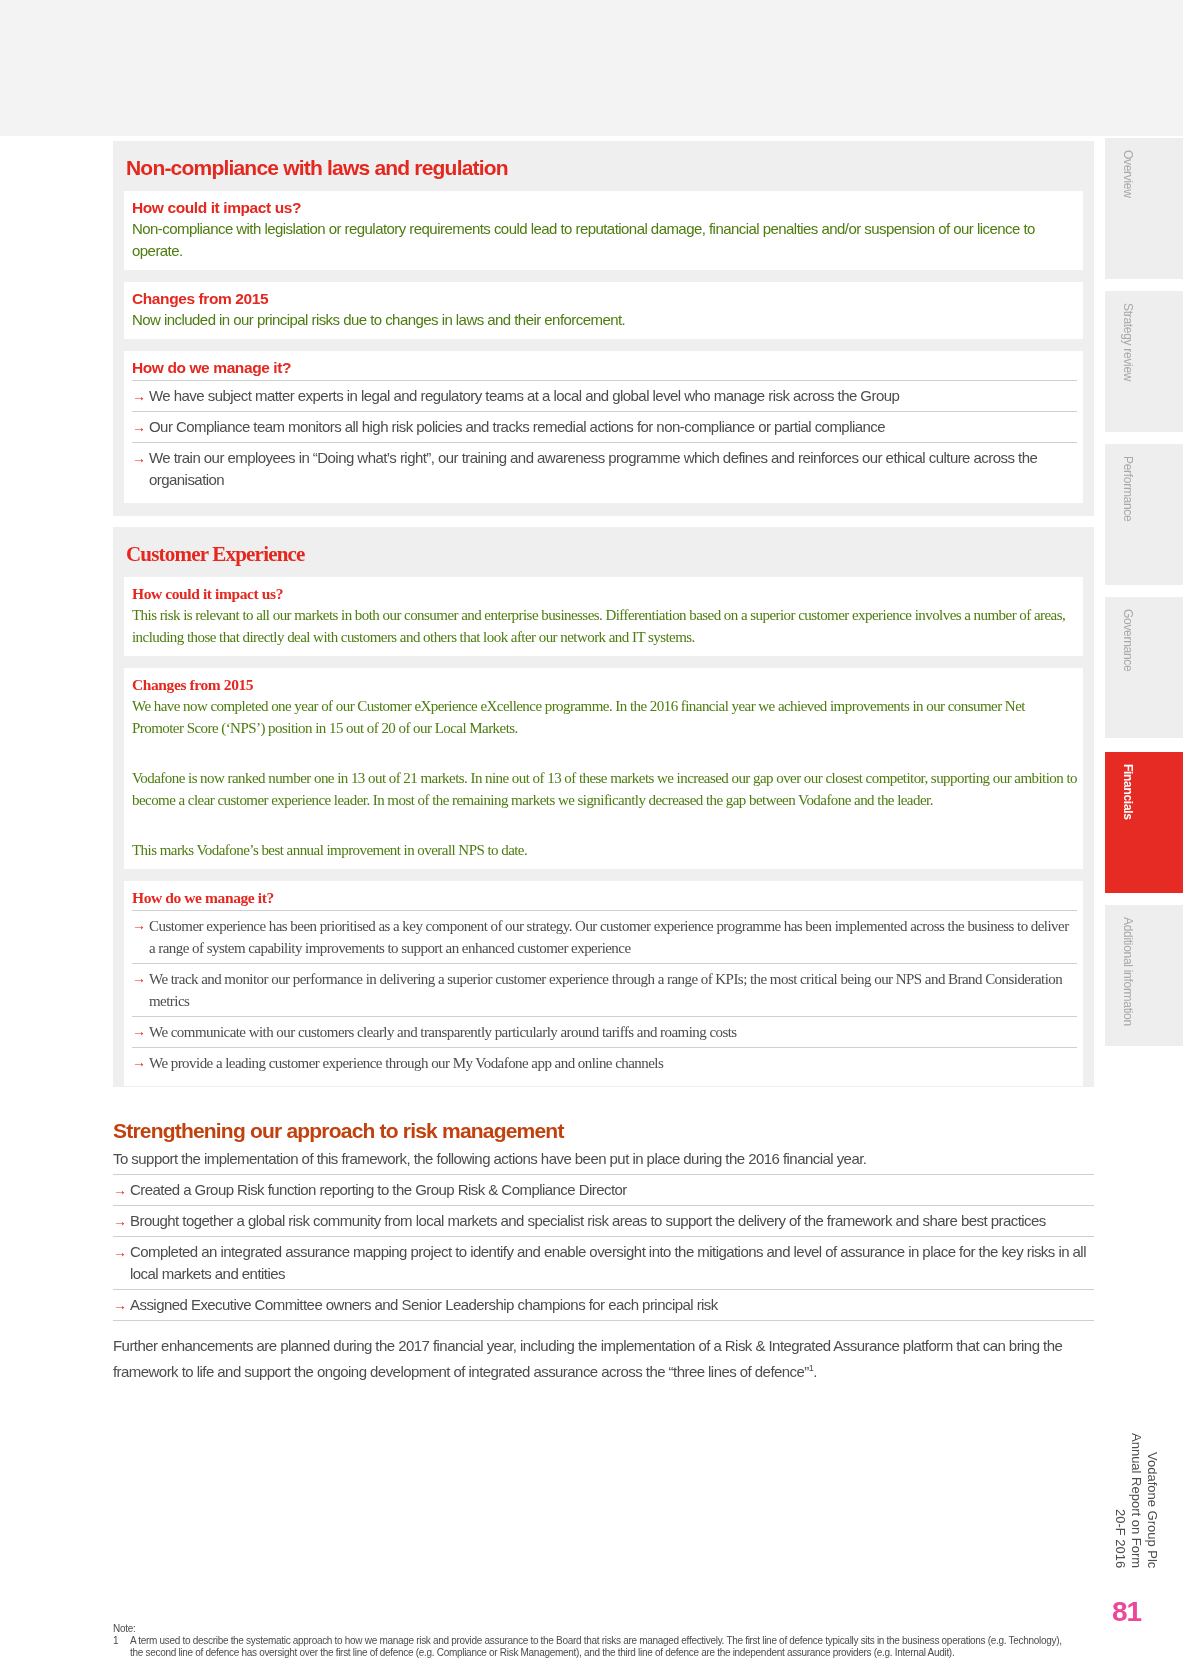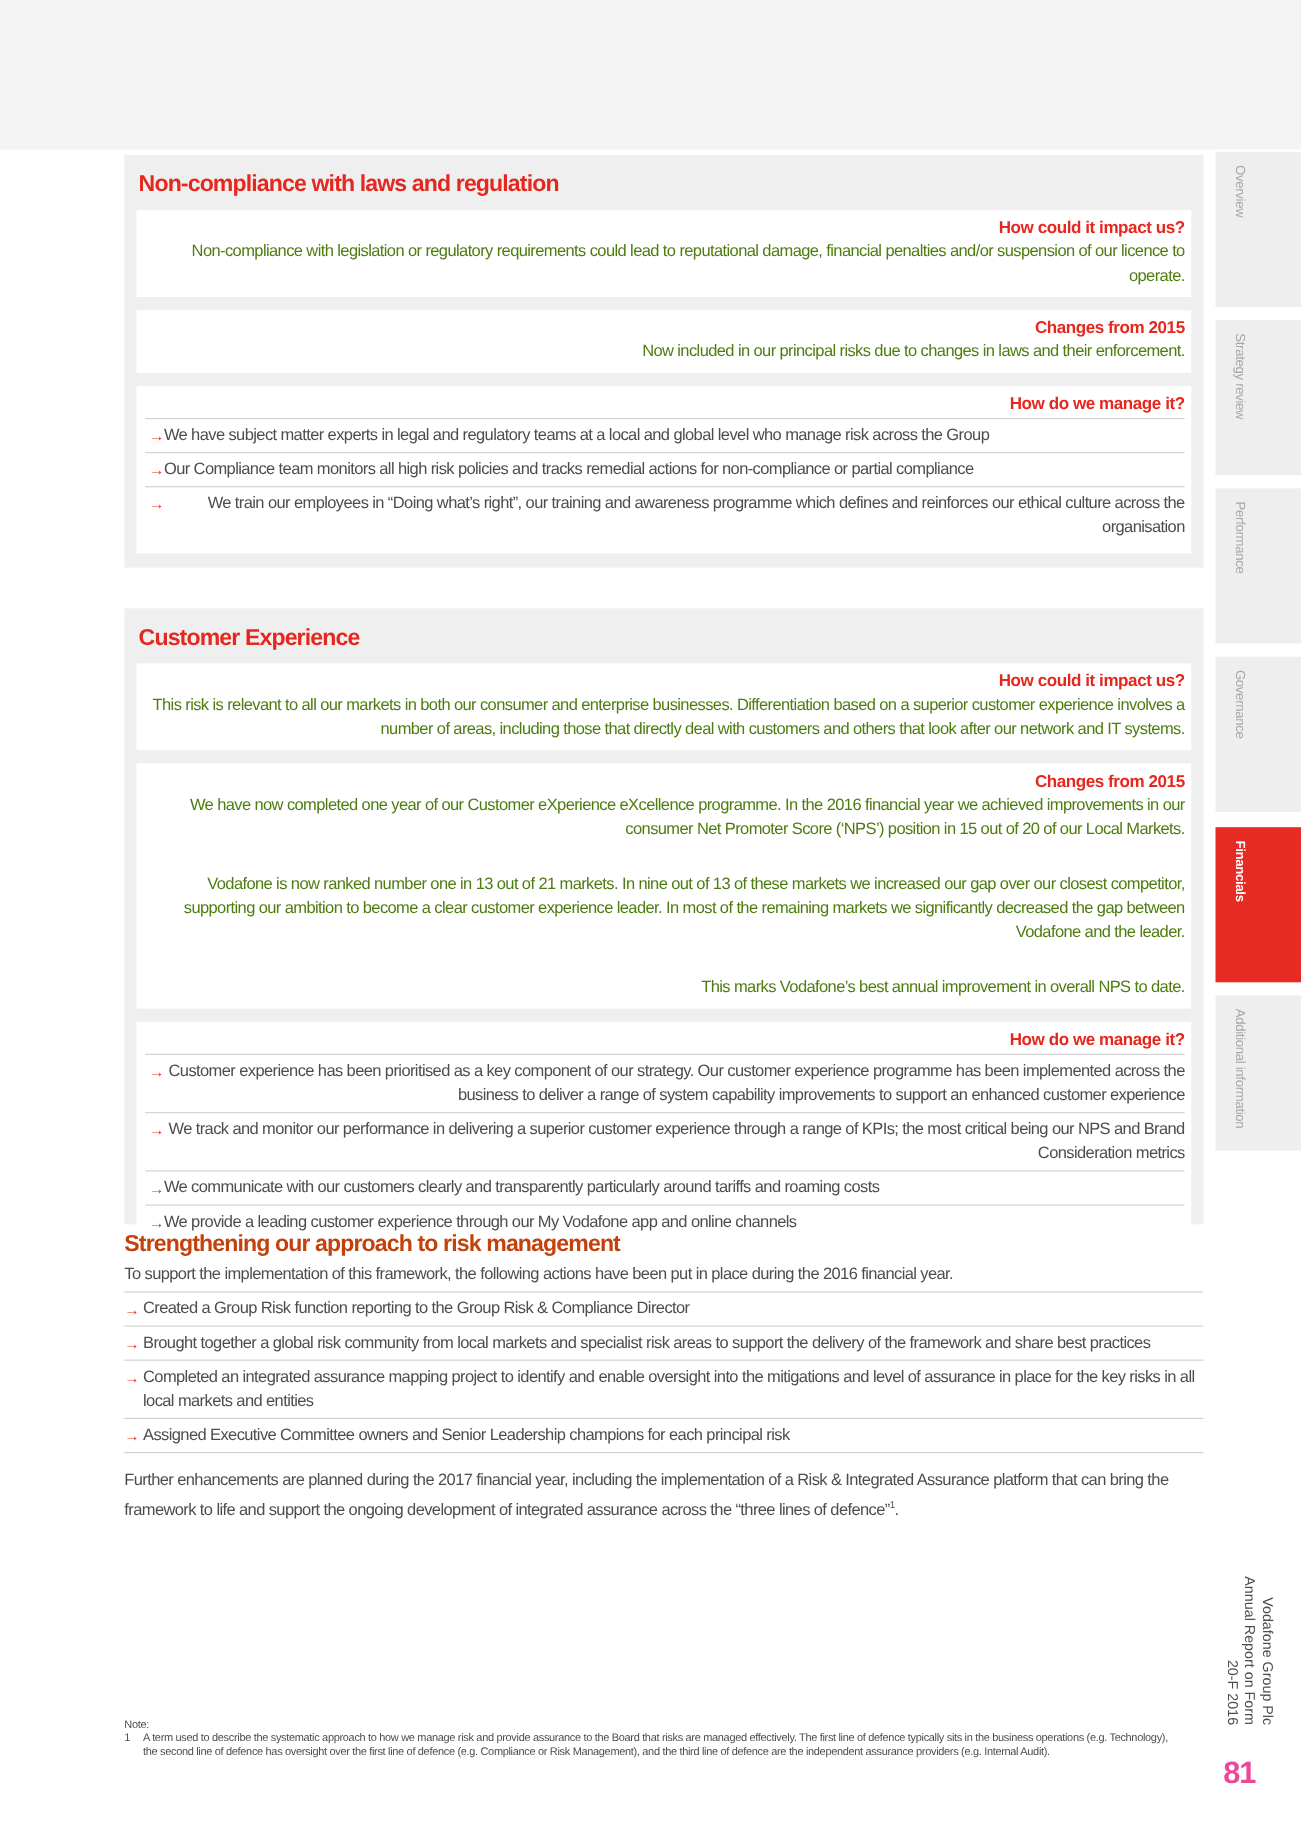--- a/index.html
+++ b/index.html
@@ -3,40 +3,40 @@
   <meta charset="utf-8">
   <style>
     * { box-sizing: border-box; margin: 0; padding: 0; }
     html, body { width: 1183px; height: 1667px; background: #ffffff; overflow: hidden; }
     body { position: relative; font-family: "Liberation Sans", sans-serif; color: #4a4a4a; }
 
     .top-band { position: absolute; left: 0; top: 0; width: 1183px; height: 136px; background: #f3f3f3; }
 
     .section-box { position: absolute; left: 113px; width: 981px; background: #efefef; padding: 12px 11px 12px 11px; }
     .section-title { color: #e5281f; font-weight: bold; font-size: 21px; letter-spacing: -0.8px; margin: 2px 0 10px 2px; line-height: 26px; }
-    .card { background: #ffffff; padding: 7px 6px 8px 8px; margin-bottom: 12px; text-align: right; }
+    .card { background: #ffffff; padding: 7px 6px 8px 8px; margin-bottom: 12px; }
     .card:last-child { margin-bottom: 0; }
     .card-heading { color: #e5281f; font-weight: bold; font-size: 15.5px; letter-spacing: -0.4px; line-height: 20px; }
     .card-text { font-size: 15px; line-height: 22px; letter-spacing: -0.55px; color: #4d7c0f; }
     .card-text + .card-text { margin-top: 28px; }
 
     .bullet-list { list-style: none; border-top: 1px solid #cfcfcf; margin-top: 2px; }
     .bullet-list li { display: flex; font-size: 15px; line-height: 22px; letter-spacing: -0.55px; color: #4d4d4d; padding: 4px 0 4px 0; border-bottom: 1px solid #cfcfcf; }
     .bullet-list li:last-child { border-bottom: none; }
     .arrow { color: #e5281f; width: 17px; flex: 0 0 17px; font-weight: bold; font-size: 14px; }
 
     .strength { position: absolute; left: 113px; top: 1118px; width: 981px; }
     .strength-title { color: #c2410c; font-weight: bold; font-size: 21px; letter-spacing: -0.8px; line-height: 26px; margin-bottom: 4px; }
     .strength-intro { font-size: 15px; line-height: 22px; letter-spacing: -0.55px; color: #4d4d4d; padding-bottom: 4px; }
     .strength .bullet-list { margin-top: 0; border-top: 1px solid #cfcfcf; }
     .strength .bullet-list li:last-child { border-bottom: 1px solid #cfcfcf; }
     .strength-further { font-size: 15px; line-height: 22px; letter-spacing: -0.55px; color: #4d4d4d; margin-top: 14px; }
     sup { font-size: 9px; }
 
-    .note { position: absolute; left: 113px; top: 1563px; width: 950px; font-size: 10px; line-height: 12px; color: #4d4d4d; letter-spacing: -0.3px; }
+    .note { position: absolute; left: 113px; top: 1623px; width: 950px; font-size: 10px; line-height: 12px; color: #4d4d4d; letter-spacing: -0.3px; }
     .note-row { display: flex; }
     .note-num { width: 17px; flex: 0 0 17px; }
 
     .side-tab { position: absolute; left: 1105px; width: 78px; height: 141px; background: #eeeeee; }
     .side-tab .tab-label { position: absolute; left: 16px; top: 12px; writing-mode: vertical-rl; font-size: 12px; color: #a8a8a8; letter-spacing: -0.3px; white-space: nowrap; }
     .side-tab.active { background: #e52b24; }
     .side-tab.active .tab-label { color: #ffffff; font-weight: bold; }
 
     .report-meta { position: absolute; left: 1112px; top: 1418px; writing-mode: vertical-rl; font-size: 13px; line-height: 16px; color: #4d4d4d; text-align: right; height: 150px; }
     .page-number { position: absolute; left: 1112px; top: 1596px; font-size: 28px; font-weight: bold; color: #ec4899; letter-spacing: -1px; }
@@ -68,21 +68,21 @@
           <span>Our Compliance team monitors all high risk policies and tracks remedial actions for non-compliance or partial compliance</span>
         </li>
       <li>
           <span class="arrow">→</span>
           <span>We train our employees in “Doing what’s right”, our training and awareness programme which defines and reinforces our ethical culture across the organisation</span>
         </li>
     </ul>
   </div>
 </div>
 
-<div class="section-box" style="top:553px; height:560px;">
+<div class="section-box" style="top:527px; height:560px;font-family:Liberation Serif, serif;">
   <h2 class="section-title">Customer Experience</h2>
   <div class="card">
     <div class="card-heading">How could it impact us?</div>
     <p class="card-text">This risk is relevant to all our markets in both our consumer and enterprise businesses. Differentiation based on a superior customer experience involves a number of areas, including those that directly deal with customers and others that look after our network and IT systems.</p>
   </div>
   <div class="card">
     <div class="card-heading">Changes from 2015</div>
     <p class="card-text">We have now completed one year of our Customer eXperience eXcellence programme. In the 2016 financial year we achieved improvements in our consumer Net Promoter Score (‘NPS’) position in 15 out of 20 of our Local Markets.</p>
     <p class="card-text">Vodafone is now ranked number one in 13 out of 21 markets. In nine out of 13 of these markets we increased our gap over our closest competitor, supporting our ambition to become a clear customer experience leader. In most of the remaining markets we significantly decreased the gap between Vodafone and the leader.</p>
     <p class="card-text">This marks Vodafone’s best annual improvement in overall NPS to date.</p>

